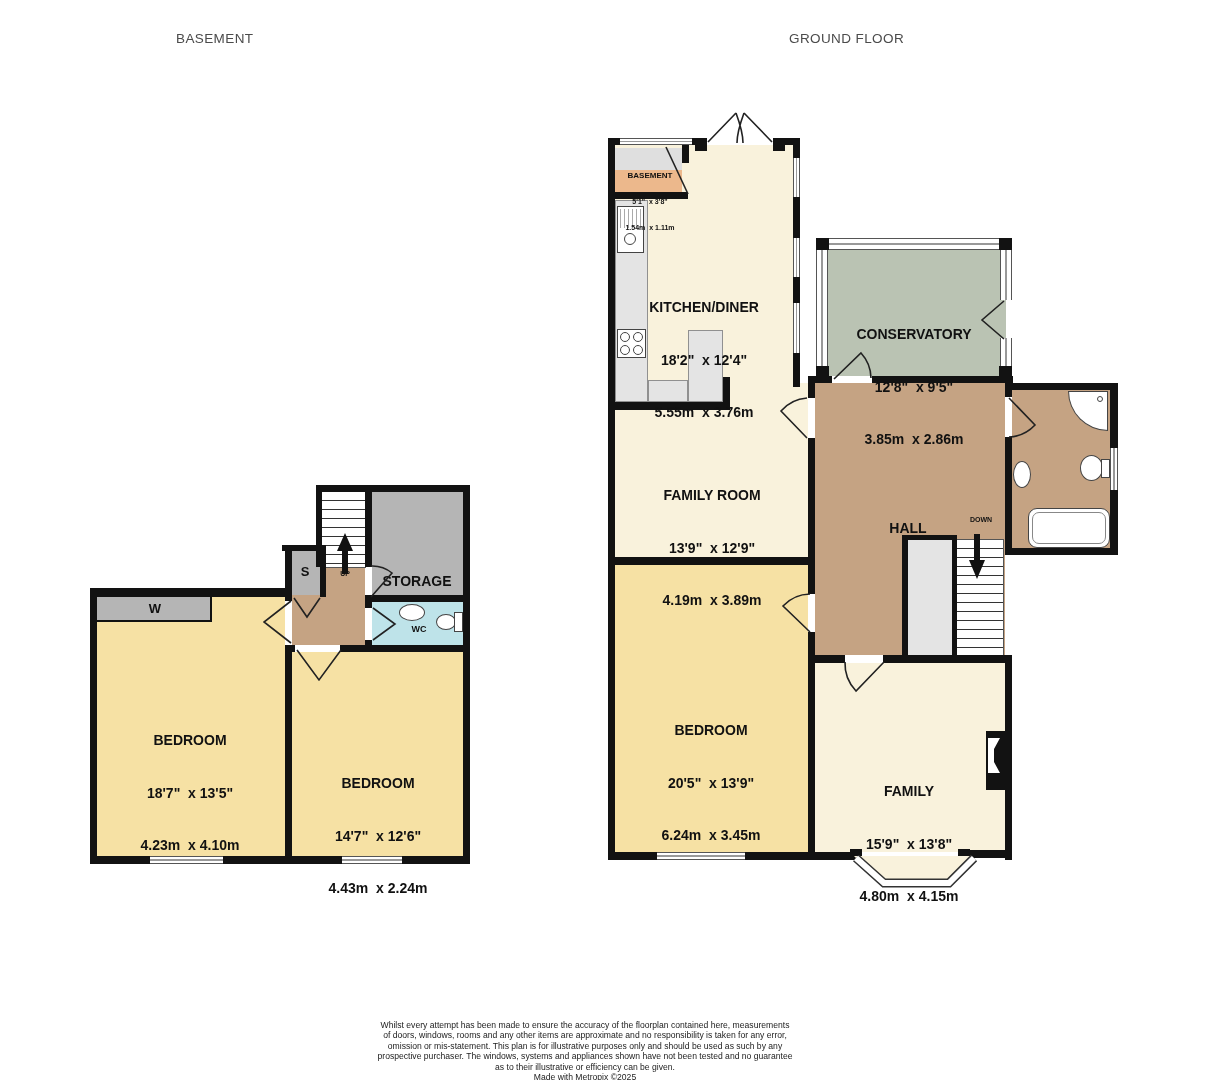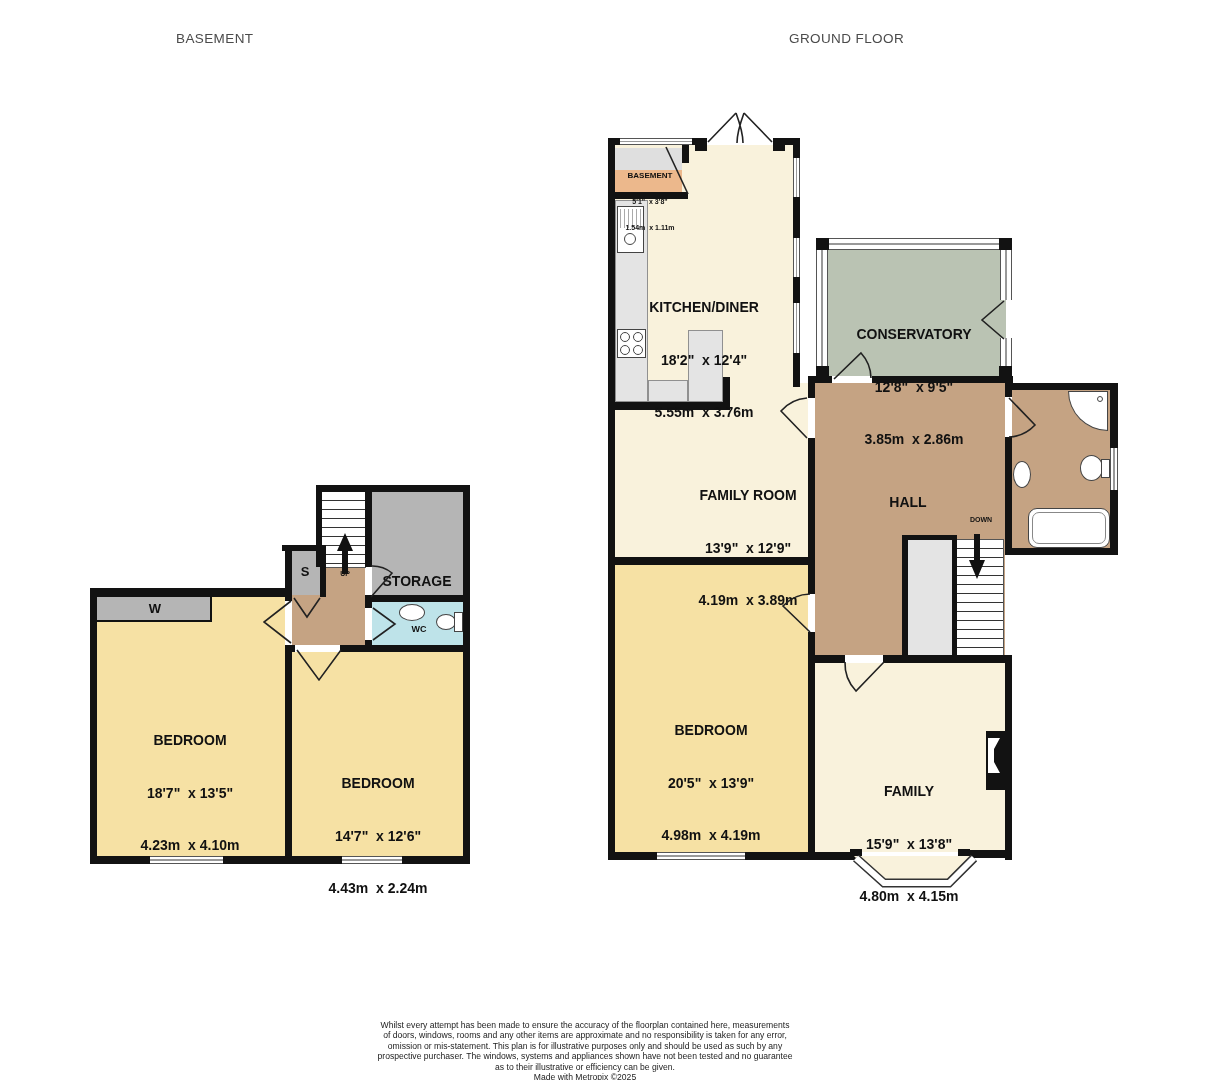--- a/index.html
+++ b/index.html
@@ -211,32 +211,32 @@
     <div class="rlabel" style="left:704px;top:264px">
       <div>KITCHEN/DINER</div>
       <div>18'2"  x 12'4"</div>
       <div>5.55m  x 3.76m</div>
     </div>
     <div class="rlabel" style="left:914px;top:291px">
       <div>CONSERVATORY</div>
       <div>12'8"  x 9'5"</div>
       <div>3.85m  x 2.86m</div>
     </div>
-    <div class="rlabel" style="left:748px;top:452px">
+    <div class="rlabel" style="left:712px;top:452px">
       <div>FAMILY ROOM</div>
       <div>13'9"  x 12'9"</div>
       <div>4.19m  x 3.89m</div>
     </div>
-    <div class="rlabel" style="left:908px;top:459px">
+    <div class="rlabel" style="left:908px;top:485px">
       <div>HALL</div>
     </div>
     <div class="rlabel" style="left:711px;top:687px">
       <div>BEDROOM</div>
       <div>20'5"  x 13'9"</div>
-      <div>4.98m  x 4.19m</div>
+      <div>6.24m  x 3.45m</div>
     </div>
     <div class="rlabel" style="left:909px;top:748px">
       <div>FAMILY</div>
       <div>15'9"  x 13'8"</div>
       <div>4.80m  x 4.15m</div>
     </div>
     <div class="slabel" style="left:981px;top:516px;font-size:7px">DOWN</div>
   </div>
 
   <svg id="overlay" width="1208" height="1080" viewBox="0 0 1208 1080">

